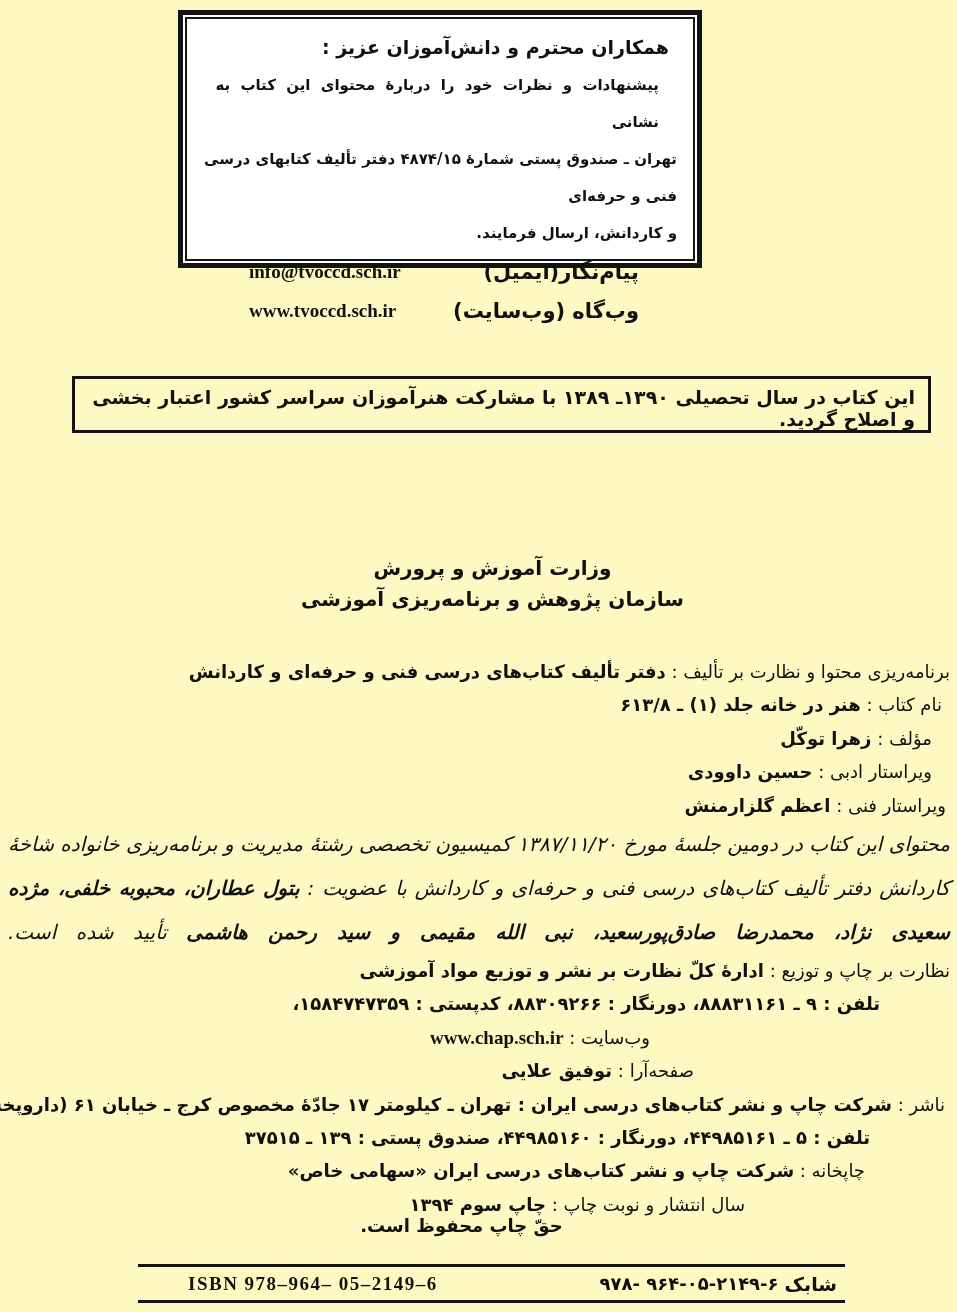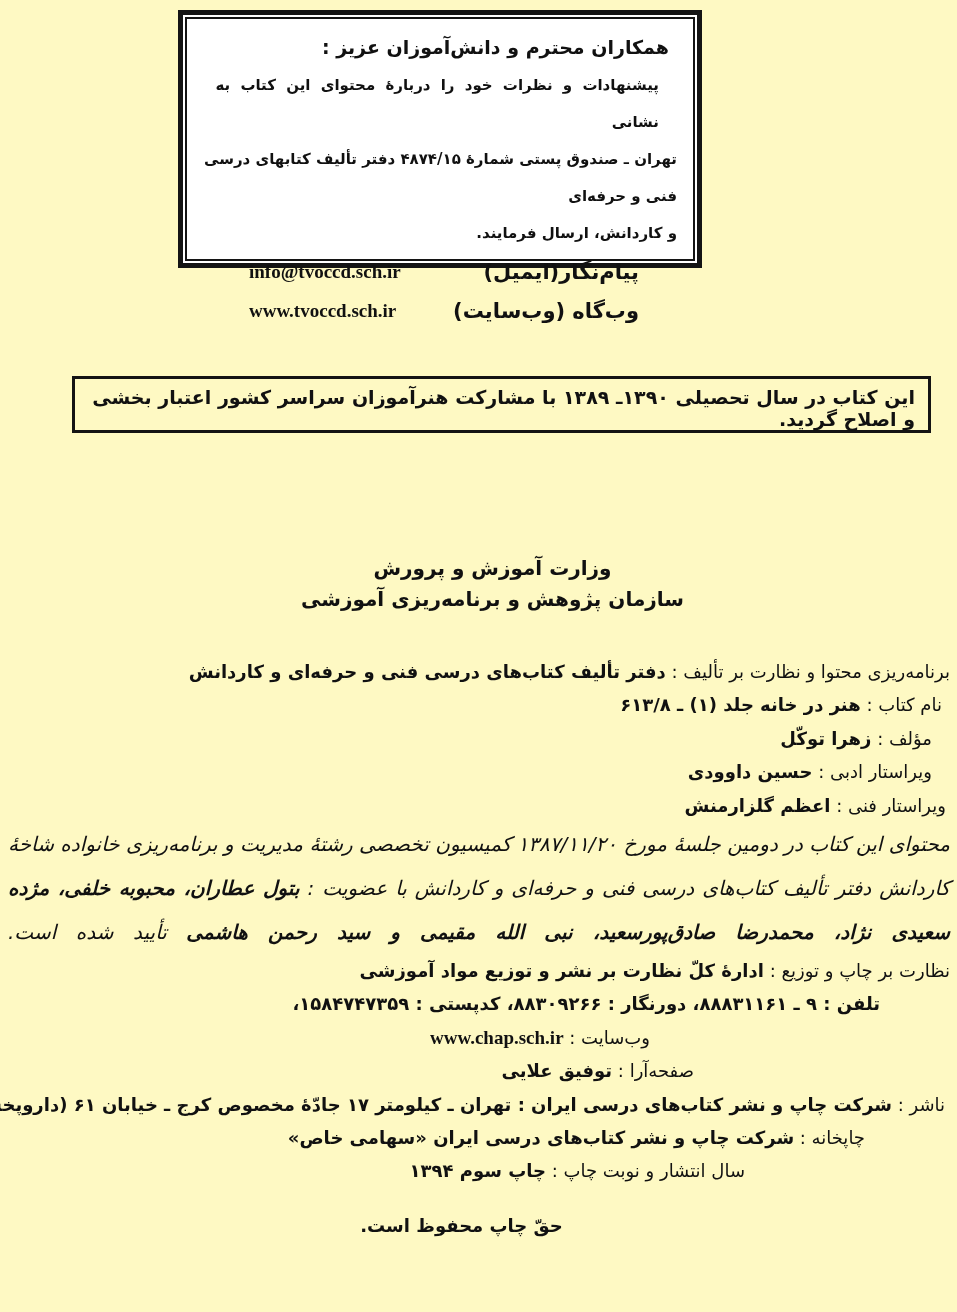--- a/index.html
+++ b/index.html
@@ -138,25 +138,35 @@
     </div>
     <div class="c-line" style="padding-right:300px">
       <span class="lbl">وب‌سایت : </span><span class="latin-val">www.chap.sch.ir</span>
     </div>
     <div class="c-line" style="padding-right:256px">
       <span class="lbl">صفحه‌آرا : </span><span class="val">توفیق علایی</span>
     </div>
     <div class="c-line" style="padding-right:5px">
       <span class="lbl">ناشر : </span><span class="val">شرکت چاپ و نشر کتاب‌های درسی ایران : تهران ـ کیلومتر ۱۷ جادّهٔ مخصوص کرج ـ خیابان ۶۱ (داروپخش)</span>
     </div>
+    <div class="c-line" style="padding-right:80px">
+      <span class="val">تلفن : ۵ ـ ۴۴۹۸۵۱۶۱، دورنگار : ۴۴۹۸۵۱۶۰، صندوق پستی : ۱۳۹ ـ ۳۷۵۱۵</span>
+    </div>
     <div class="c-line" style="padding-right:85px">
       <span class="lbl">چاپخانه : </span><span class="val">شرکت چاپ و نشر کتاب‌های درسی ایران «سهامی خاص»</span>
     </div>
     <div class="c-line" style="padding-right:205px">
       <span class="lbl">سال انتشار و نوبت چاپ : </span><span class="val">چاپ سوم ۱۳۹۴</span>
     </div>
 
   </div>
 
   <div class="copyright">حقّ چاپ محفوظ است.</div>
 
+  <div class="isbn-bar">
+    <span class="isbn-latin">ISBN  978–964– 05–2149–6</span>
+    <span class="isbn-fa">
+      <span class="isbn-fa-digits">۹۷۸- ۹۶۴-۰۵-۲۱۴۹-۶</span>
+      <span class="isbn-fa-label">شابک</span>
+    </span>
+  </div>
 
 </div>
 
 </body></html>

